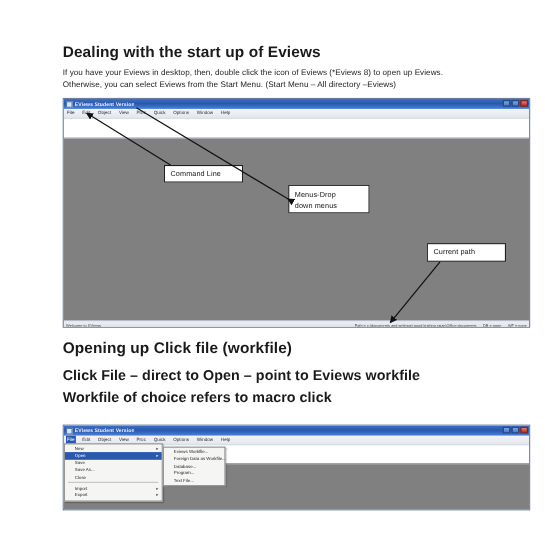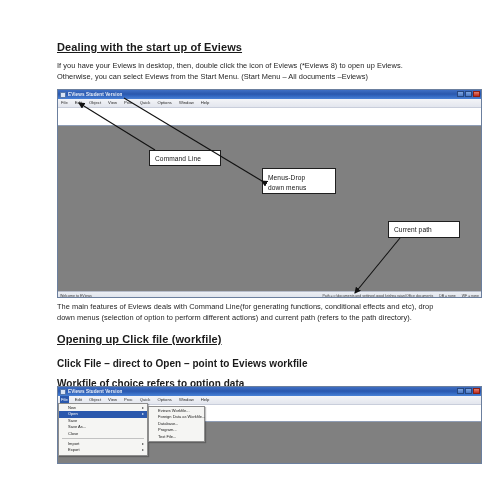--- a/index.html
+++ b/index.html
@@ -26,39 +26,38 @@
 
   
   .doc-body {
     position: absolute;
     left: 57px;
     top: 42px;
     width: 392px;
   }
 
   .heading-ul {
-    font-size: 11px;
+    font-size: 14px;
     font-weight: bold;
-    text-decoration: underline;
     letter-spacing: .1px;
     color: #1a1a1a;
     line-height: 11px;
     margin: 0 0 7px 0;
   }
 
   .para {
     font-size: 7.4px;
     line-height: 11.3px;
     color: #232323;
     margin: 0;
     letter-spacing: .05px;
   }
 
   .para-bold {
-    font-size: 10px;
+    font-size: 13px;
     line-height: 11.3px;
     color: #1a1a1a;
     font-weight: bold;
     margin: 0;
     letter-spacing: .05px;
   }
 
   .gap-a { height: 6px; }
   .gap-b { height: 9px; }
   .gap-c { height: 10px; }
@@ -236,21 +235,21 @@
   }
 </style>
 </head>
 <body>
 
 <div class="page">
 
   <div class="doc-body">
     <div class="heading-ul">Dealing  with the start up of Eviews</div>
     <div class="para">If you have your Eviews in desktop, then, double click the icon of Eviews (*Eviews 8) to open up Eviews.</div>
-    <div class="para">Otherwise, you can select Eviews from the Start Menu. (Start Menu  – All documents –Eviews)</div>
+    <div class="para">Otherwise, you can select Eviews from the Start Menu. (Start Menu  – All directory –Eviews)</div>
   </div>
 
   <div class="win" style="left:57px; top:89px; width:425px; height:209px;">
 
     <div class="win-titlebar">
       <div class="win-icon"></div>
       <div class="win-title">EViews Student Version</div>
       <div class="win-ctrls">
         <div class="win-btn"></div>
         <div class="win-btn"></div>
@@ -299,27 +298,26 @@
     </defs>
 
     <line x1="155" y1="150" x2="79" y2="103" stroke="#111111" stroke-width="1.1" marker-end="url(#ah)"></line>
 
     <line x1="262" y1="181" x2="124" y2="98" stroke="#111111" stroke-width="1.1" marker-start="url(#ah)"></line>
 
     <line x1="400" y1="238" x2="355" y2="293" stroke="#111111" stroke-width="1.1" marker-end="url(#ah)"></line>
   </svg>
 
   <div style="position:absolute; left:57px; top:301px; width:392px;">
-    <div class="para">The main features of Eviews deals with Command Line(for generating  functions, conditional effects and etc), drop down menus (selection of option to perform different actions) and current path (refers to the path directory).</div>
     <div class="gap-c"></div>
     <div class="heading-ul">Opening up Click file (workfile)</div>
     <div class="gap-a"></div>
     <div class="para-bold">Click File – direct to Open – point to Eviews workfile</div>
     <div class="gap-b"></div>
-    <div class="para-bold">Workfile  of choice refers  to option data</div>
+    <div class="para-bold">Workfile  of choice refers  to macro click</div>
   </div>
 
   <div class="win" style="left:57px; top:386px; width:425px; height:78px;">
 
     <div class="win-titlebar">
       <div class="win-icon"></div>
       <div class="win-title">EViews Student Version</div>
       <div class="win-ctrls">
         <div class="win-btn"></div>
         <div class="win-btn"></div>

